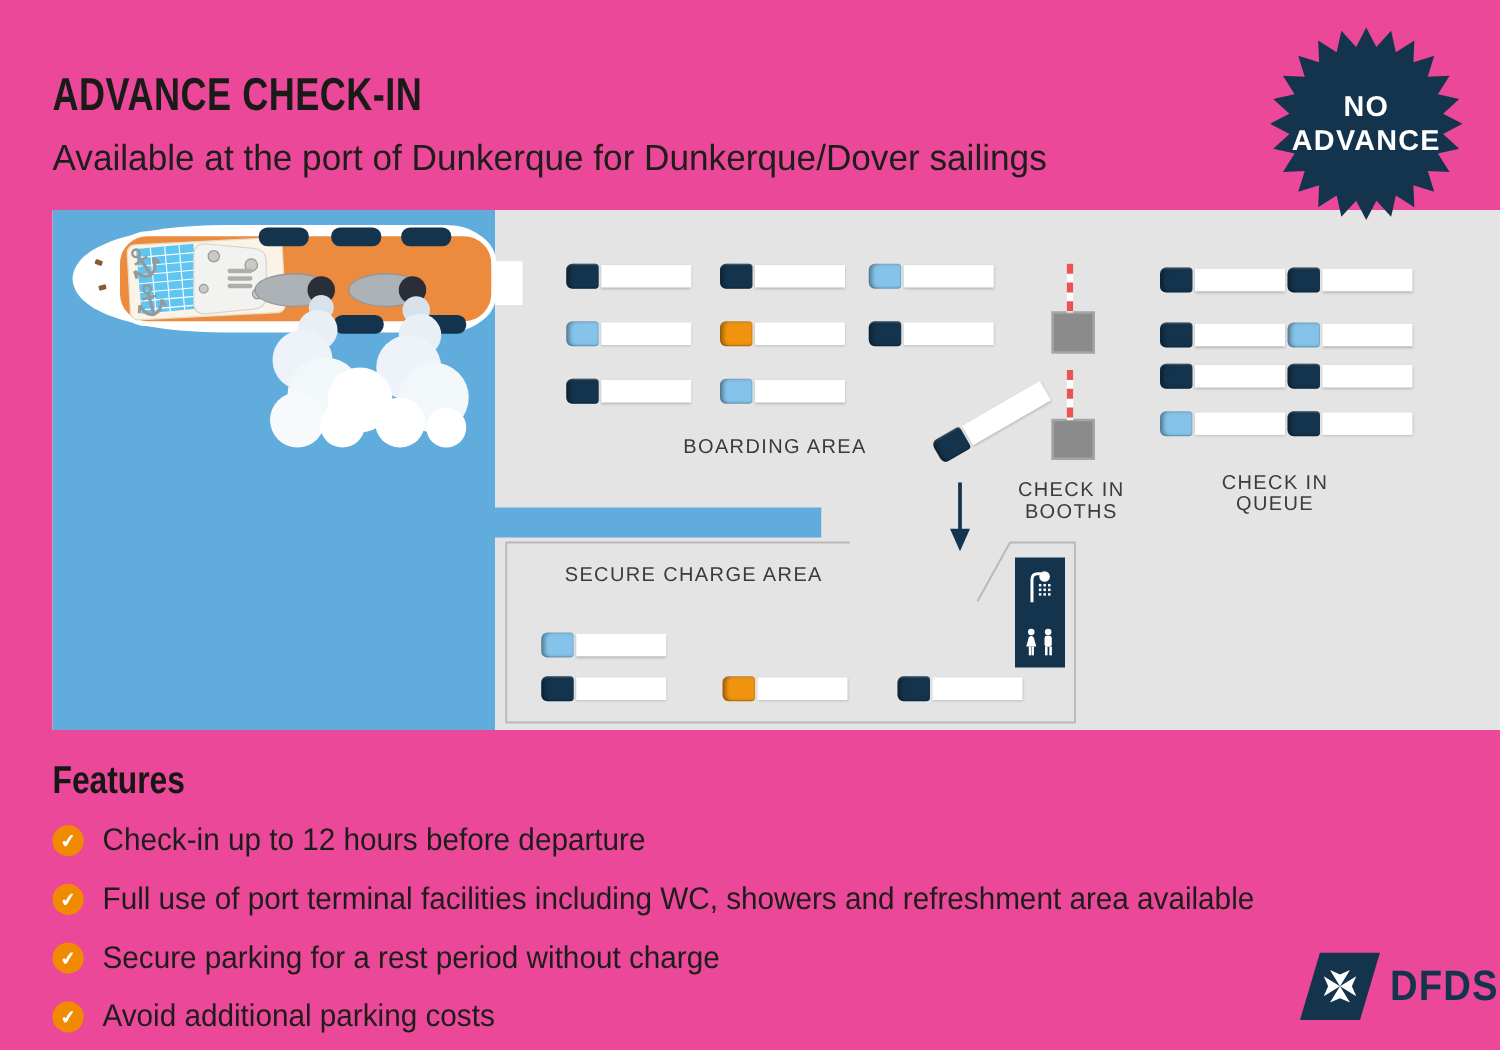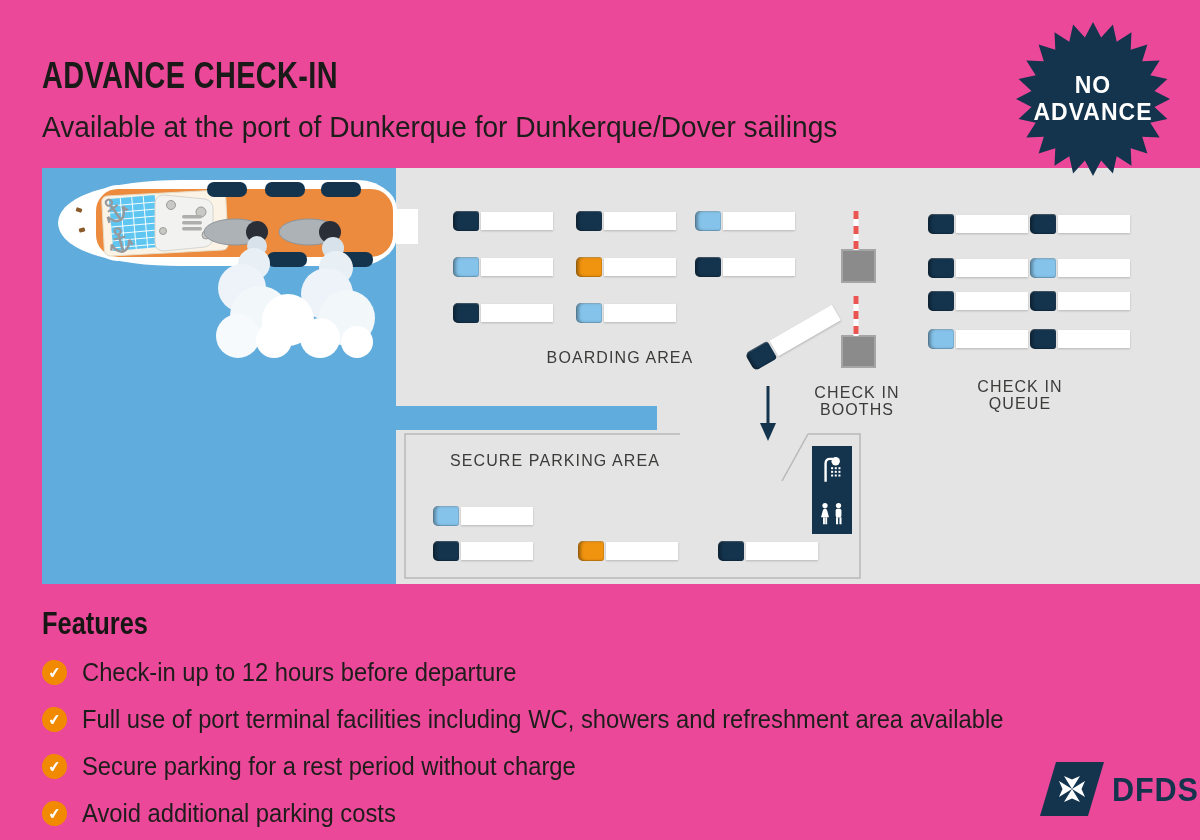--- a/index.html
+++ b/index.html
@@ -268,21 +268,21 @@
           <rect x="23" y="15.5" width="2.2" height="7.5"></rect>
         </g>
       </svg>
     </div>
 
     <div class="map-label" style="left:578px;top:181px;">BOARDING AREA</div>
     <div class="map-label" style="left:815px;top:216px;">CHECK IN
 BOOTHS</div>
     <div class="map-label" style="left:978px;top:210px;">CHECK IN
 QUEUE</div>
-    <div class="map-label" style="left:513px;top:284px;">SECURE PARKING AREA</div>
+    <div class="map-label" style="left:513px;top:284px;">SECURE CHARGE AREA</div>
   </div>
 
   <section class="features">
     <h2>Features</h2>
     <ul id="features-list">
         <li>
           <span class="check" style="background: rgb(241, 138, 0);">✔</span>
           <span class="feature-text">Check-in up to 12 hours before departure</span>
         </li>
         <li>

